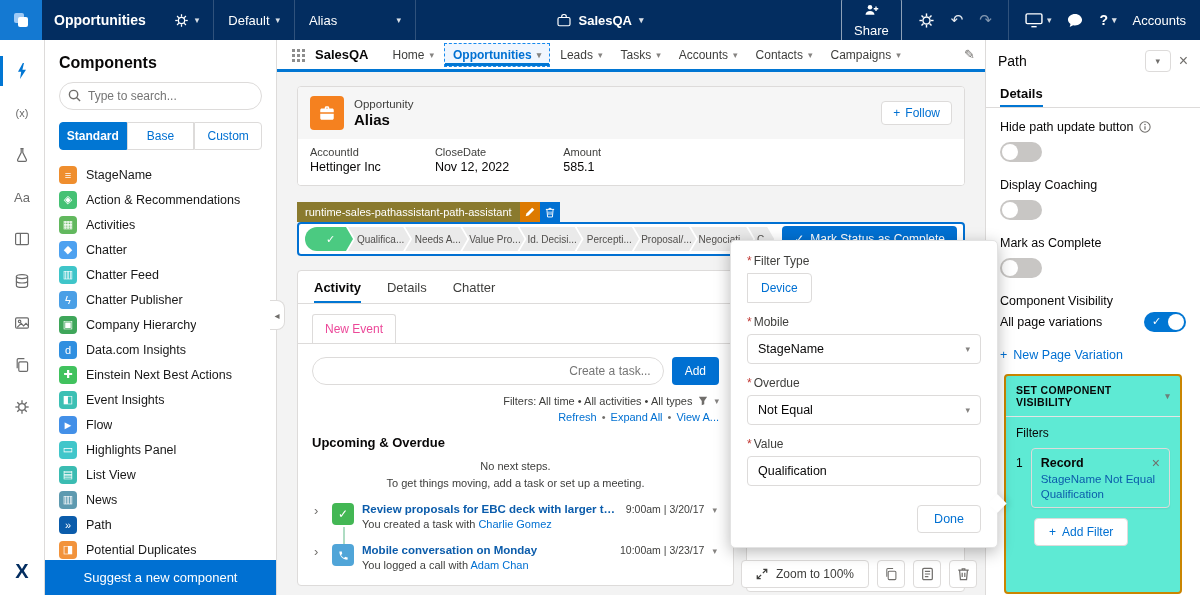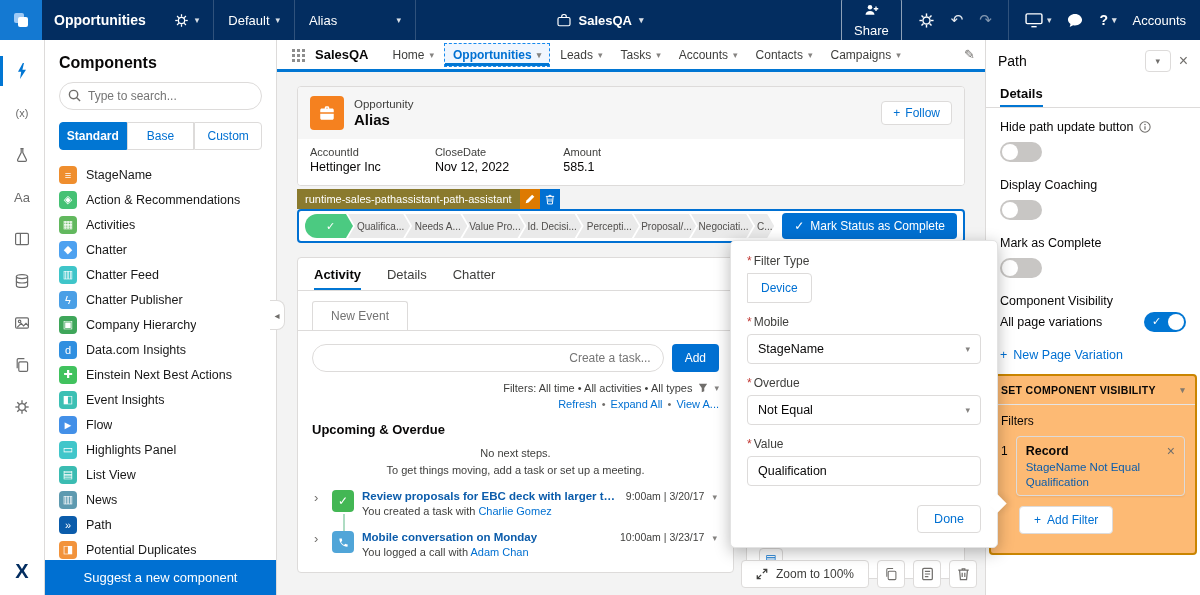--- a/index.html
+++ b/index.html
@@ -59,39 +59,39 @@
   .record-card { margin:14px 20px 0; background:#fff; border:1px solid #dddbda; border-radius:4px; overflow:hidden; }
   .record-top { display:flex; align-items:center; padding:9px 12px; background:#f6f6f6; }
   .record-ico { width:34px; height:34px; border-radius:4px; background:#f5811f; display:flex; align-items:center; justify-content:center; margin-right:10px; flex:none; }
   .record-entity { font-size:11.5px; color:#3e3e3c; }
   .record-name { font-size:15px; font-weight:700; color:#080707; margin-top:1px; }
   .follow-btn { margin-left:auto; display:flex; align-items:center; gap:5px; border:1px solid #dddbda; border-radius:4px; background:#fff; color:#0070d2; font-size:12px; padding:4px 11px; cursor:pointer; font-family:inherit; }
   .record-fields { display:flex; gap:54px; padding:7px 12px 11px; background:#fff; }
   .rf-label { font-size:11px; color:#3e3e3c; }
   .rf-value { font-size:12.5px; color:#080707; margin-top:2px; }
 
-  .comp-tag { display:flex; align-items:stretch; margin:3px 20px 0; width:fit-content; height:20px; }
+  .comp-tag { display:flex; align-items:stretch; margin:16px 20px 0; width:fit-content; height:20px; }
   .tag-label { background:#8a7a2e; color:#fff; font-size:11px; display:flex; align-items:center; padding:0 8px; }
   .tag-edit { width:20px; background:#dd7a01; display:flex; align-items:center; justify-content:center; cursor:pointer; }
   .tag-del { width:20px; background:#0070d2; display:flex; align-items:center; justify-content:center; cursor:pointer; }
 
   .path-card { margin:0 20px; background:#fff; border:2px solid #0070d2; border-radius:4px; padding:3px 6px; display:flex; align-items:center; gap:8px; height:34px; }
   .path-track { flex:1; display:flex; height:24px; min-width:0; }
   .stage { flex:1; min-width:0; display:flex; align-items:center; justify-content:center; font-size:10px; color:#514f4d; background:#eaeaea; clip-path:polygon(0 0, calc(100% - 7px) 0, 100% 50%, calc(100% - 7px) 100%, 0 100%, 7px 50%); margin-left:-5px; padding:0 8px 0 11px; white-space:nowrap; overflow:hidden; }
   .stage.first { clip-path:polygon(0 0, calc(100% - 7px) 0, 100% 50%, calc(100% - 7px) 100%, 0 100%); margin-left:0; background:#4bca81; color:#fff; flex:0 0 48px; border-radius:12px 0 0 12px; font-size:11px; }
   .stage.last { flex:0 0 26px; padding:0 2px 0 9px; }
   .mark-btn { flex:none; display:flex; align-items:center; gap:6px; background:#0070d2; color:#fff; border:none; border-radius:4px; font-size:12px; padding:6px 12px; cursor:pointer; font-family:inherit; }
 
   .canvas-row { display:flex; gap:12px; margin:14px 20px 0; align-items:flex-start; }
   .activity-card { width:437px; height:316px; background:#fff; border:1px solid #dddbda; border-radius:4px; overflow:hidden; }
   .act-tabs { display:flex; gap:26px; padding:0 16px; height:33px; align-items:flex-end; border-bottom:1px solid #dddbda; }
   .act-tab { font-size:13px; color:#3e3e3c; cursor:pointer; height:100%; display:flex; align-items:center; }
   .act-tab.active { color:#080707; font-weight:700; box-shadow:inset 0 -2px 0 #0176d3; }
   .subtab-row { display:flex; padding:10px 14px 0; border-bottom:1px solid #dddbda; }
-  .subtab { border:1px solid #dddbda; border-bottom:none; border-radius:3px 3px 0 0; padding:7px 18px; font-size:12px; color:#737373; background:#fff; cursor:pointer; }
+  .subtab { border:1px solid #dddbda; border-bottom:none; border-radius:3px 3px 0 0; padding:7px 12px; font-size:12px; color:#ec4899; background:#fff; cursor:pointer; }
   .composer { display:flex; gap:8px; padding:13px 14px 6px; }
   .composer input { flex:1; height:28px; border:1px solid #dddbda; border-radius:14px; padding:0 12px; font-size:12px; font-family:inherit; color:#3e3e3c; outline:none;text-align:right; }
   .add-btn { background:#0070d2; color:#fff; border:none; border-radius:4px; font-size:12px; padding:0 13px; cursor:pointer; font-family:inherit; }
   .filters-line { display:flex; justify-content:flex-end; align-items:center; gap:6px; padding:4px 14px 0; font-size:11px; color:#3e3e3c; }
   .links-line { display:flex; justify-content:flex-end; align-items:center; gap:5px; padding:4px 14px 0; font-size:11px; }
   .blue-link { color:#0070d2; cursor:pointer; }
   .dot { color:#706e6b; }
   .act-section { font-size:13px; font-weight:700; color:#080707; padding:12px 14px 0; }
   .empty-state { text-align:center; font-size:11px; color:#3e3e3c; margin-top:8px; line-height:1.5; }
   .task-list { position:relative; margin:12px 16px 0; }
@@ -137,21 +137,21 @@
   .rp-body { padding:12px 14px 0; }
   .rp-row-label { font-size:12.5px; color:#080707; display:flex; align-items:center; gap:6px; }
   .toggle { width:42px; height:20px; border-radius:10px; background:#c8c6c4; margin:8px 0 16px; position:relative; cursor:pointer; }
   .toggle .knob { position:absolute; top:2px; left:2px; width:16px; height:16px; border-radius:50%; background:#fff; }
   .toggle.on { background:#0176d3; }
   .toggle.on .knob { left:auto; right:2px; }
   .toggle.on::before { content:"✓"; position:absolute; left:8px; top:3px; color:#fff; font-size:11px; }
   .rp-vis-row { display:flex; align-items:center; justify-content:space-between; margin-top:4px; }
   .rp-vis-row .toggle { margin:0; }
   .rp-link { display:flex; align-items:center; gap:6px; color:#0070d2; font-size:12.5px; margin:16px 0 0; cursor:pointer; }
-  .vis-box { margin:12px 3px 0; border:2px solid #ca8501; border-radius:4px; height:181px; overflow:hidden; background:#fdba74; }
+  .vis-box { margin:12px 18px 0; border:2px solid #ca8501; border-radius:4px; height:220px; overflow:hidden; background:#5eead4; }
   .vis-head { display:flex; align-items:center; justify-content:space-between; padding:8px 10px; border-bottom:1px solid #e5e5e5; font-size:10.5px; font-weight:700; letter-spacing:.3px; color:#080707; cursor:pointer; }
   .vis-body { padding:9px 10px; }
   .vis-filters { font-size:12px; color:#080707; margin-bottom:8px; }
   .filter-row { display:flex; gap:8px; align-items:flex-start; }
   .filter-num { font-size:12px; color:#080707; padding-top:8px; }
   .filter-card { flex:1; border:1px solid #dddbda; border-radius:4px; padding:7px 9px; box-shadow:0 1px 2px rgba(0,0,0,.07); cursor:pointer; }
   .fc-top { display:flex; align-items:flex-start; }
   .fc-title { font-size:12.5px; font-weight:700; color:#080707; flex:1; }
   .fc-x { color:#706e6b; font-size:14px; line-height:1; cursor:pointer; }
   .fc-line { font-size:11.5px; color:#0b5cab; margin-top:3px; }

